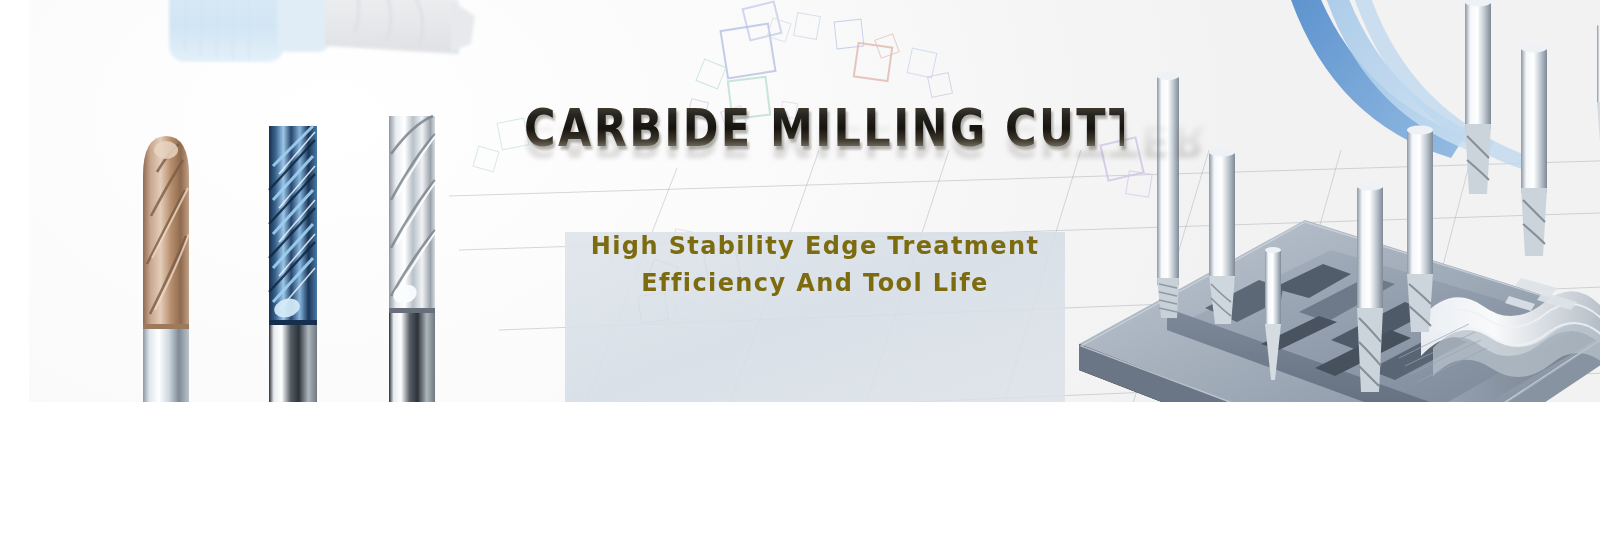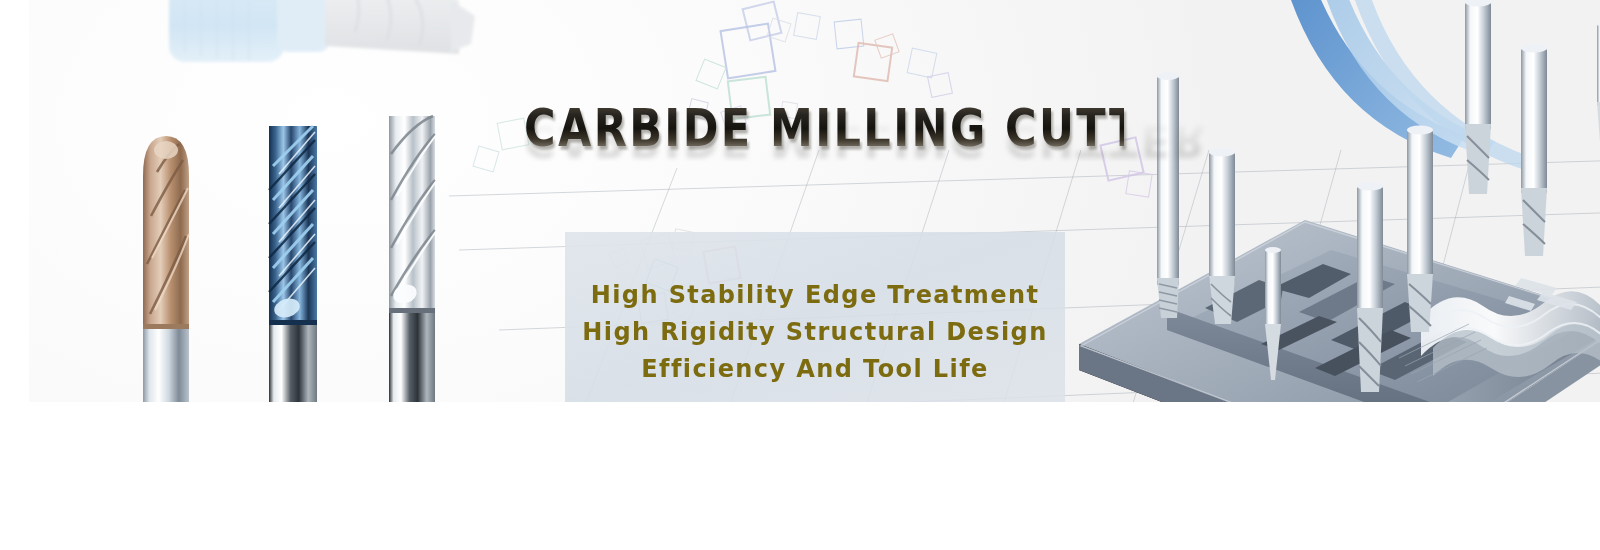--- a/index.html
+++ b/index.html
@@ -40,21 +40,21 @@
     filter:blur(2.6px);
     -webkit-mask-image:linear-gradient(to top,transparent 4%,rgba(0,0,0,.65) 75%);
     mask-image:linear-gradient(to top,transparent 4%,rgba(0,0,0,.65) 75%);
   }
   
   #subtitle-panel{
     position:absolute;left:536px;top:232px;width:500px;height:200px;
     background:linear-gradient(160deg,rgba(223,229,235,.92) 0%,rgba(214,222,230,.90) 45%,rgba(221,227,233,.85) 100%);
   }
   #subtitle-lines{position:absolute;left:536px;top:232px;width:500px;height:200px;
-    display:flex;flex-direction:column;justify-content:center;align-items:center;gap:9px;}
+    display:flex;flex-direction:column;align-items:center;gap:9px;}
   .sub-line{
     font-size:24px;font-weight:bold;letter-spacing:1.4px;color:#7d6b10;
     white-space:nowrap;line-height:1.18;
     font-family:"DejaVu Sans","Liberation Sans",sans-serif;
   }
   
   .art{position:absolute;pointer-events:none;}
   #spindle{left:130px;top:-58px;width:330px;height:175px;opacity:.30;filter:blur(1.4px);}
   #tools-left{left:88px;top:96px;width:370px;height:430px;}
   #cnc-scene{left:1040px;top:-12px;width:580px;height:565px;}
@@ -414,17 +414,16 @@
   </svg>
 
   <div id="title-wrap">
     <div id="title-reflection">CARBIDE MILLING CUTTER</div>
     <div id="title">CARBIDE MILLING CUTTER</div>
   </div>
 
   <div id="subtitle-panel"></div>
   <div id="subtitle-lines">
     <div class="sub-line">High Stability Edge Treatment</div>
-    <div class="sub-line">High Rigidity Structural Design</div>
     <div class="sub-line">Efficiency And Tool Life</div>
   </div>
 
 </div>
 
 </body></html>

